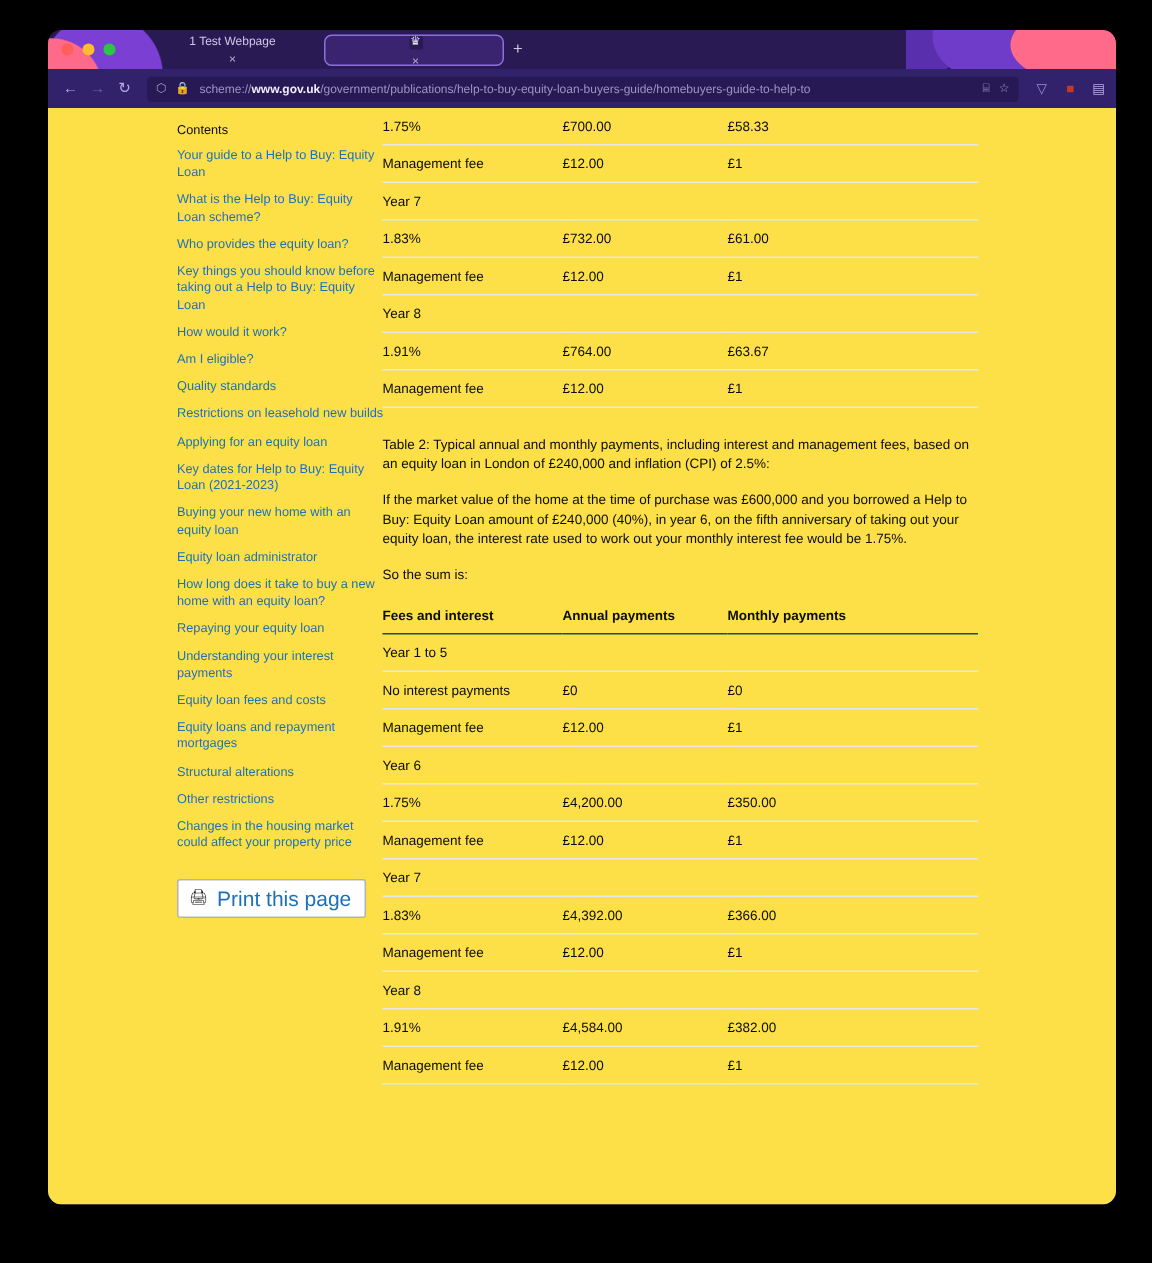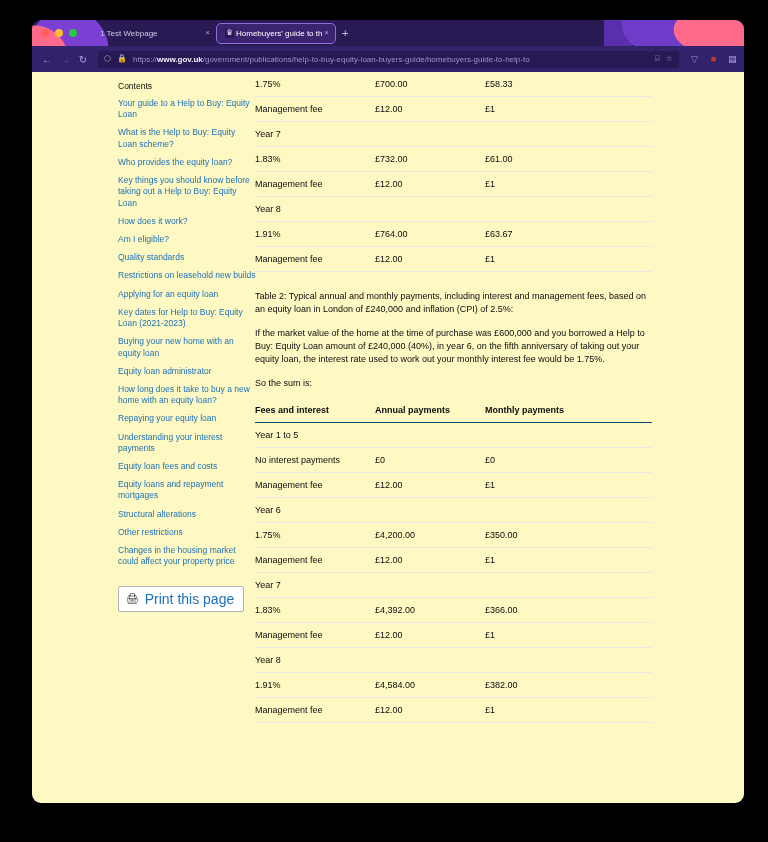--- a/index.html
+++ b/index.html
@@ -47,21 +47,21 @@
   }
   .tl { width: 8px; height: 8px; border-radius: 50%; }
   .tl.red { background: #ff5f57; }
   .tl.yellow { background: #febc2e; }
   .tl.green { background: #28c840; }
 
   .tabs { position: absolute; left: 60px; top: 0; height: 26px; display: flex; align-items: center; z-index: 5; }
   .tab {
     height: 21px; display: flex; align-items: center; gap: 2px;
     padding: 0 6px 0 8px; border-radius: 5px;
-    font-size: 8px; color: #d8d2ec; white-space: nowrap;
+    font-size: 8px; color: #d8d2ec; white-space: nowrap; flex-direction: column;
   }
   .tab.inactive { width: 124px; }
   .tab.active {
     background: #3a2470;
     border: 1px solid #8d6fe0;
     width: 120px;
   }
   .tab-favicon {
     width: 9px; height: 9px; flex: 0 0 9px;
     display: flex; align-items: center; justify-content: center;
@@ -103,21 +103,21 @@
   }
   .url-text b { color: #f2eefc; font-weight: bold; }
   .urlbar-actions { display: flex; gap: 6px; align-items: center; flex: 0 0 auto; }
   .toolbar-right { display: flex; gap: 8px; align-items: center; padding-left: 4px; }
   .ticon { width: 11px; height: 11px; display: flex; align-items: center; justify-content: center; font-size: 9px; }
 
   
   .viewport {
     position: relative;
     height: 731px;
-    background: #fef9c3;
+    background: #fde047;
     overflow: hidden;
   }
   .page {
     position: absolute; left: 0; top: 0; right: 0; bottom: 0;
     padding: 0;
   }
 
   
   .contents {
     position: absolute;
@@ -207,21 +207,21 @@
   </div>
 
   <div class="navbar">
     <div class="nav-btn">←</div>
     <div class="nav-btn dim">→</div>
     <div class="nav-btn">↻</div>
 
     <div class="urlbar">
       <span class="url-icon">⬡</span>
       <span class="url-icon">🔒</span>
-      <span class="url-text"><span>https://</span><b>www.gov.uk</b><span>/government/publications/help-to-buy-equity-loan-buyers-guide/homebuyers-guide-to-help-to</span></span>
+      <span class="url-text"><span>scheme://</span><b>www.gov.uk</b><span>/government/publications/help-to-buy-equity-loan-buyers-guide/homebuyers-guide-to-help-to</span></span>
       <span class="urlbar-actions">
         <span class="url-icon">⌸</span>
         <span class="url-icon">☆</span>
       </span>
     </div>
 
     <div class="toolbar-right">
       <span class="ticon" style="color:#9f8fd0">▽</span>
       <span class="ticon" style="color:#c0392b">■</span>
       <span class="ticon" style="color:#b9a9e8">▤</span>
@@ -240,21 +240,21 @@
           <li>
               <a>What is the Help to Buy: Equity Loan scheme?</a>
             </li>
           <li>
               <a>Who provides the equity loan?</a>
             </li>
           <li>
               <a>Key things you should know before taking out a Help to Buy: Equity Loan</a>
             </li>
           <li>
-              <a>How does it work?</a>
+              <a>How would it work?</a>
             </li>
           <li>
               <a>Am I eligible?</a>
             </li>
           <li>
               <a>Quality standards</a>
             </li>
           <li>
               <a>Restrictions on leasehold new builds</a>
             </li>

